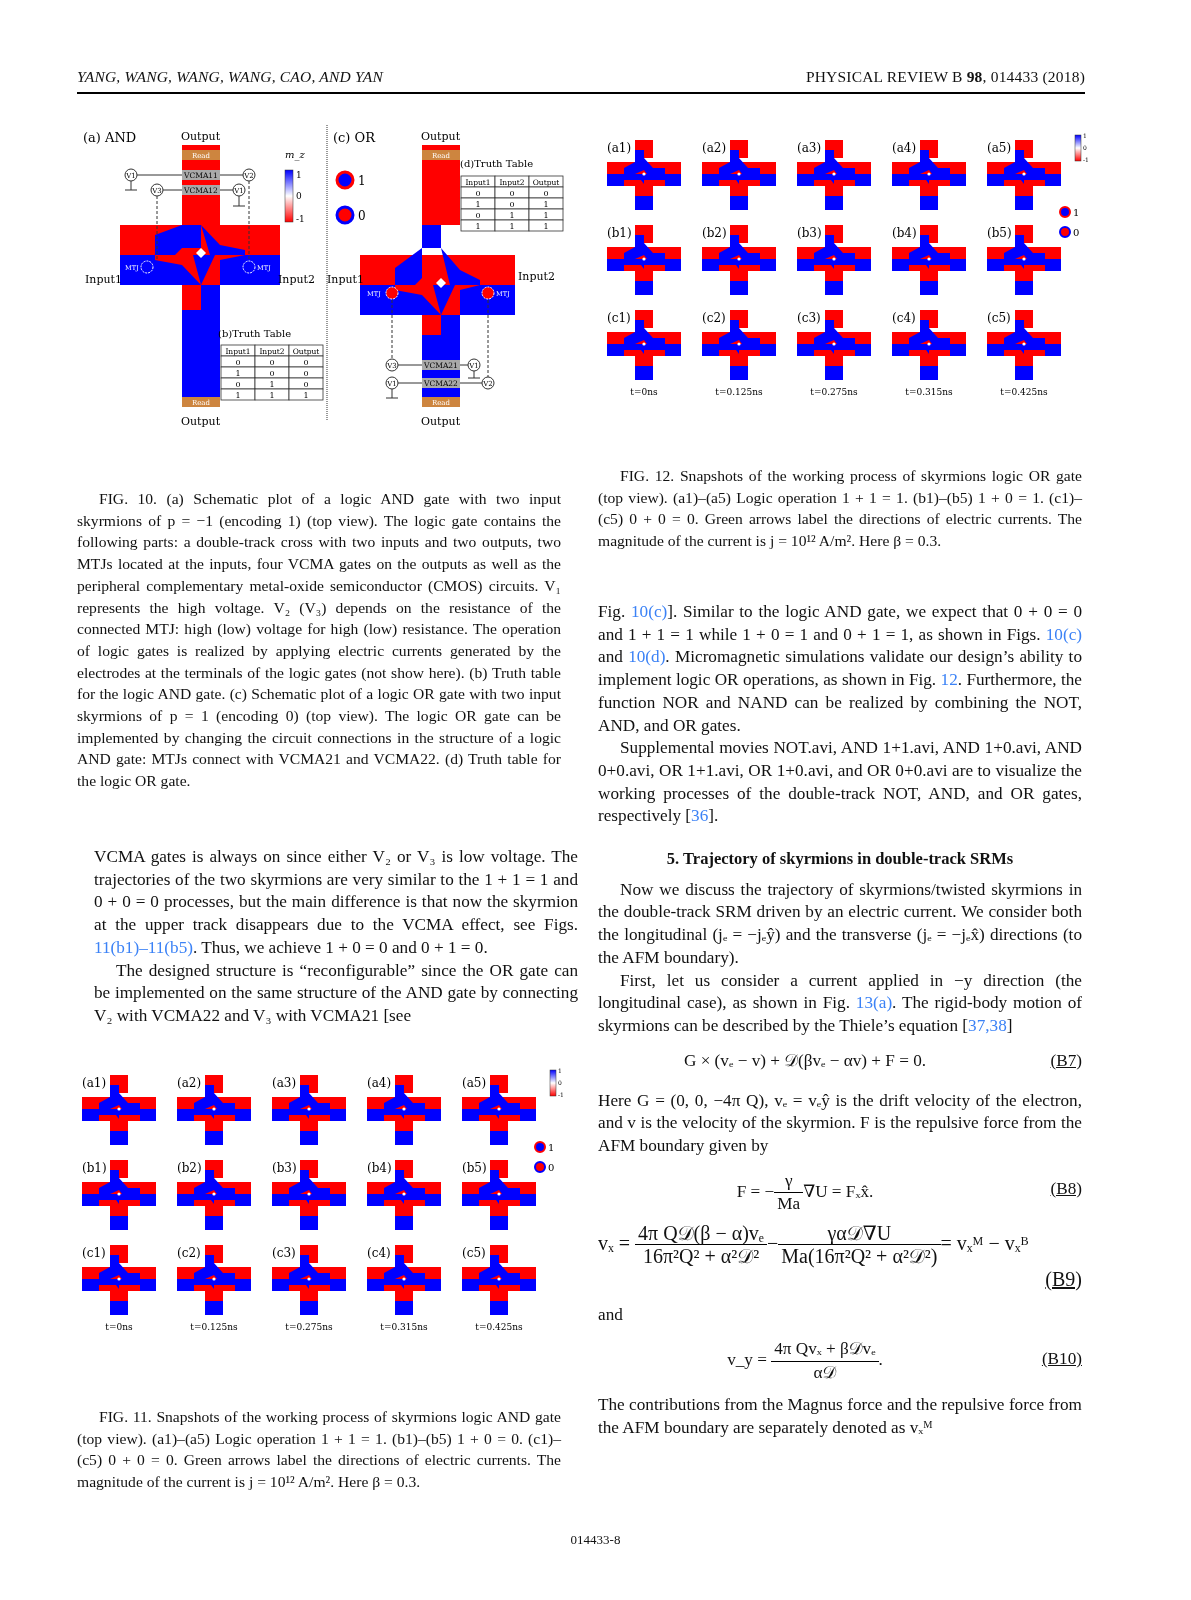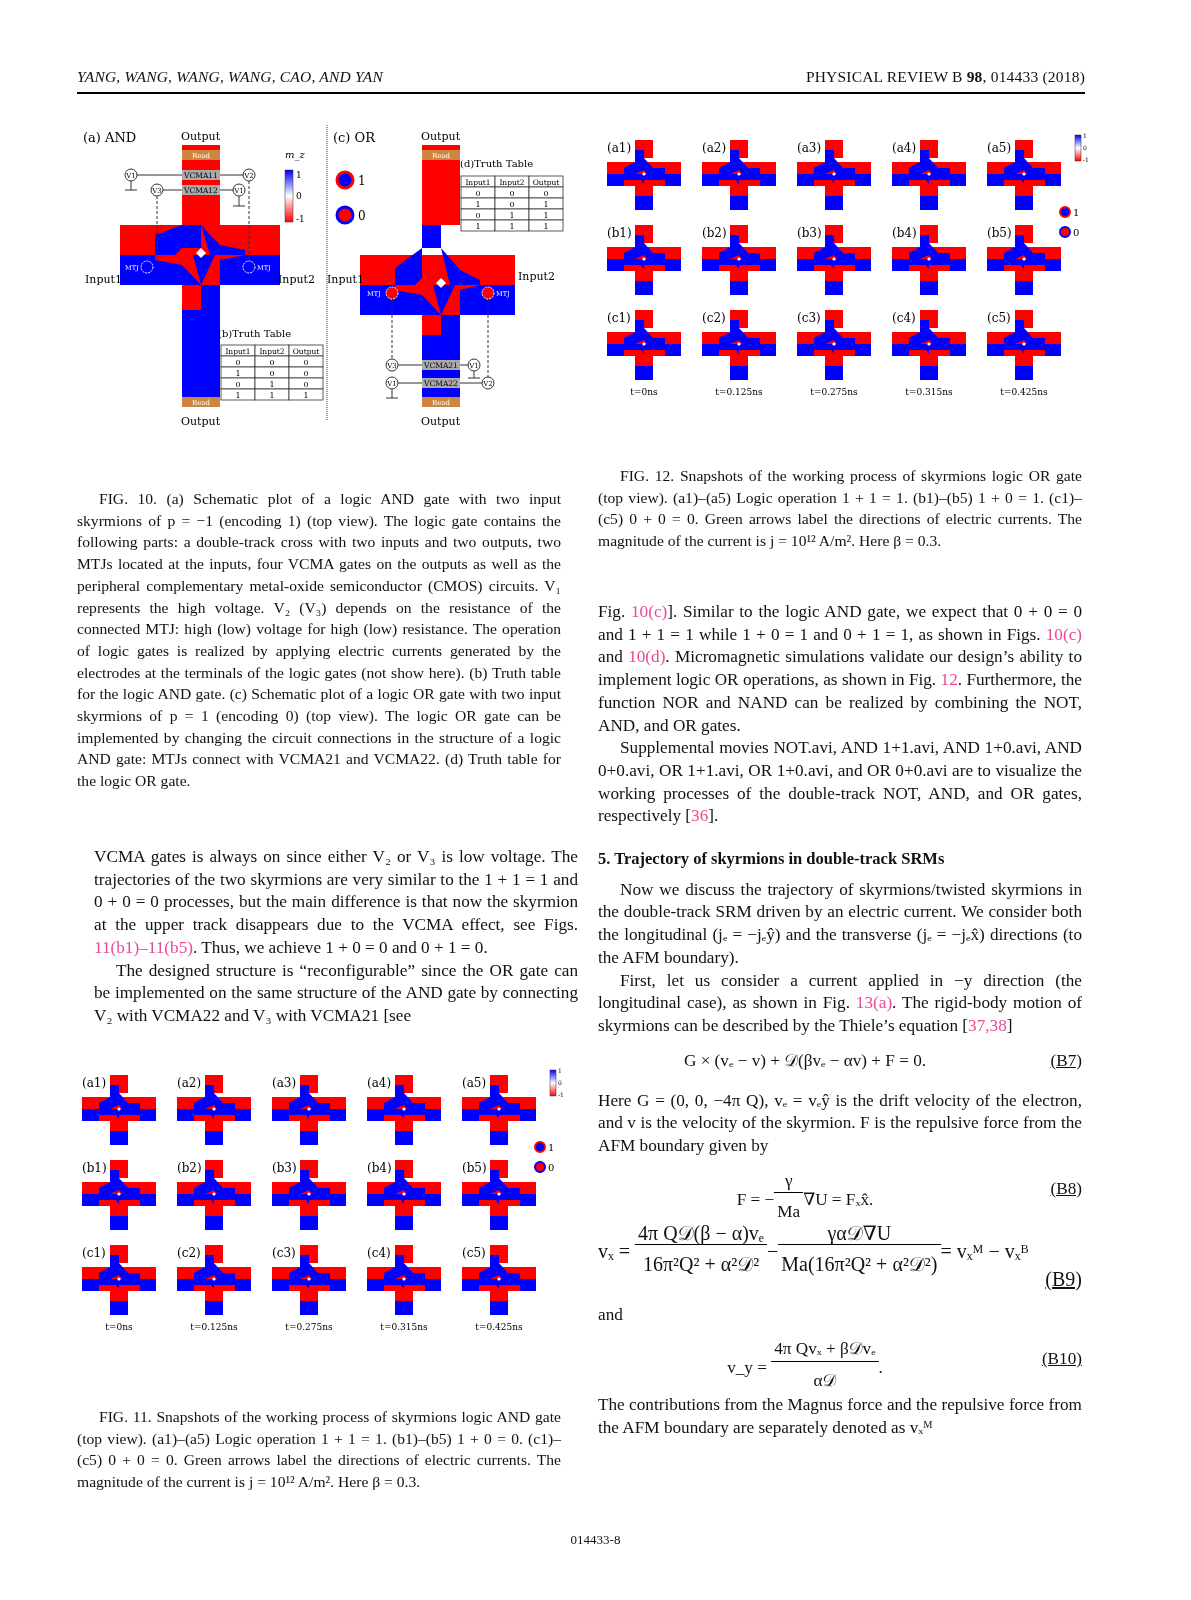--- a/index.html
+++ b/index.html
@@ -4,29 +4,29 @@
 <style>
   html,body{margin:0;padding:0;background:#fff;}
   body{width:1191px;height:1600px;position:relative;overflow:hidden;font-family:"Liberation Serif","DejaVu Serif",serif;color:#111;}
   .hdr{position:absolute;top:66px;left:77px;width:1008px;height:26px;border-bottom:2px solid #000;font-size:15.5px;letter-spacing:0.2px;}
   .hdr .l{position:absolute;left:0;top:2px;font-style:italic;}
   .hdr .r{position:absolute;right:0;top:2px;}
   .col{position:absolute;font-size:17.2px;line-height:22.7px;text-align:justify;margin-top:36px;}
   .cap{font-size:15.6px;line-height:21.7px;text-align:justify;}
   .ind{text-indent:22px;}
   p{margin:0;}
-  a,.lnk{color:#ec4899;text-decoration:none;}
+  a,.lnk{color:#3b82f6;text-decoration:none;}
   .fig{position:absolute;}
   .eq{position:relative;height:28px;margin:12px 0;}
   .eq .m{position:absolute;left:0;right:70px;text-align:center;}
   .eq .n{position:absolute;right:0;text-decoration:underline;}
   .frac{display:inline-block;vertical-align:middle;text-align:center;}
   .frac .t{display:block;border-bottom:1px solid #000;padding:0 3px;}
-  .frac .b{display:block;padding:8px 3px;}
-  .sec{font-weight:bold;font-size:16.5px;margin:20px 0 8px;}
+  .frac .b{display:block;padding:0 3px;}
+  .sec{font-weight:bold;text-align:center;font-size:16.5px;margin:20px 0 8px;}
   .pg{position:absolute;top:1532px;left:0;width:1191px;text-align:center;font-size:13px;}
   svg text{font-family:"DejaVu Serif",serif;}
 </style>
 </head>
 <body>
 
 <div class="hdr">
   <span class="l">YANG, WANG, WANG, WANG, CAO, AND YAN</span>
   <span class="r"><span>PHYSICAL REVIEW B</span> <b>98</b><span>, 014433 (2018)</span></span>
 </div>

